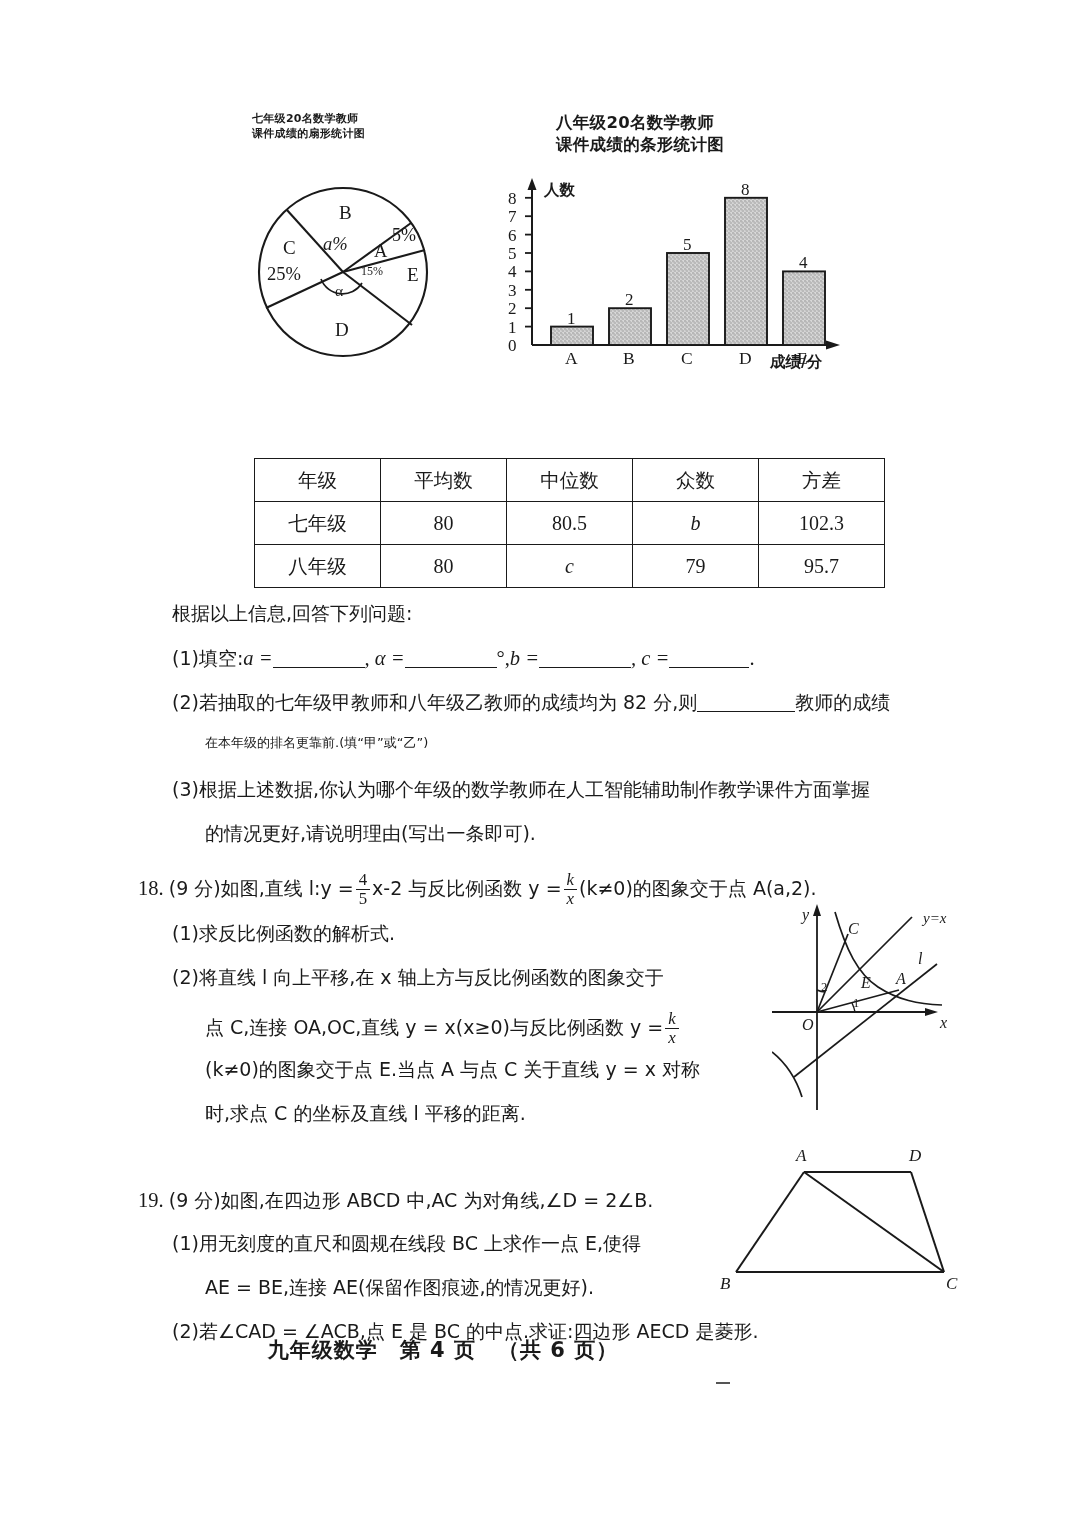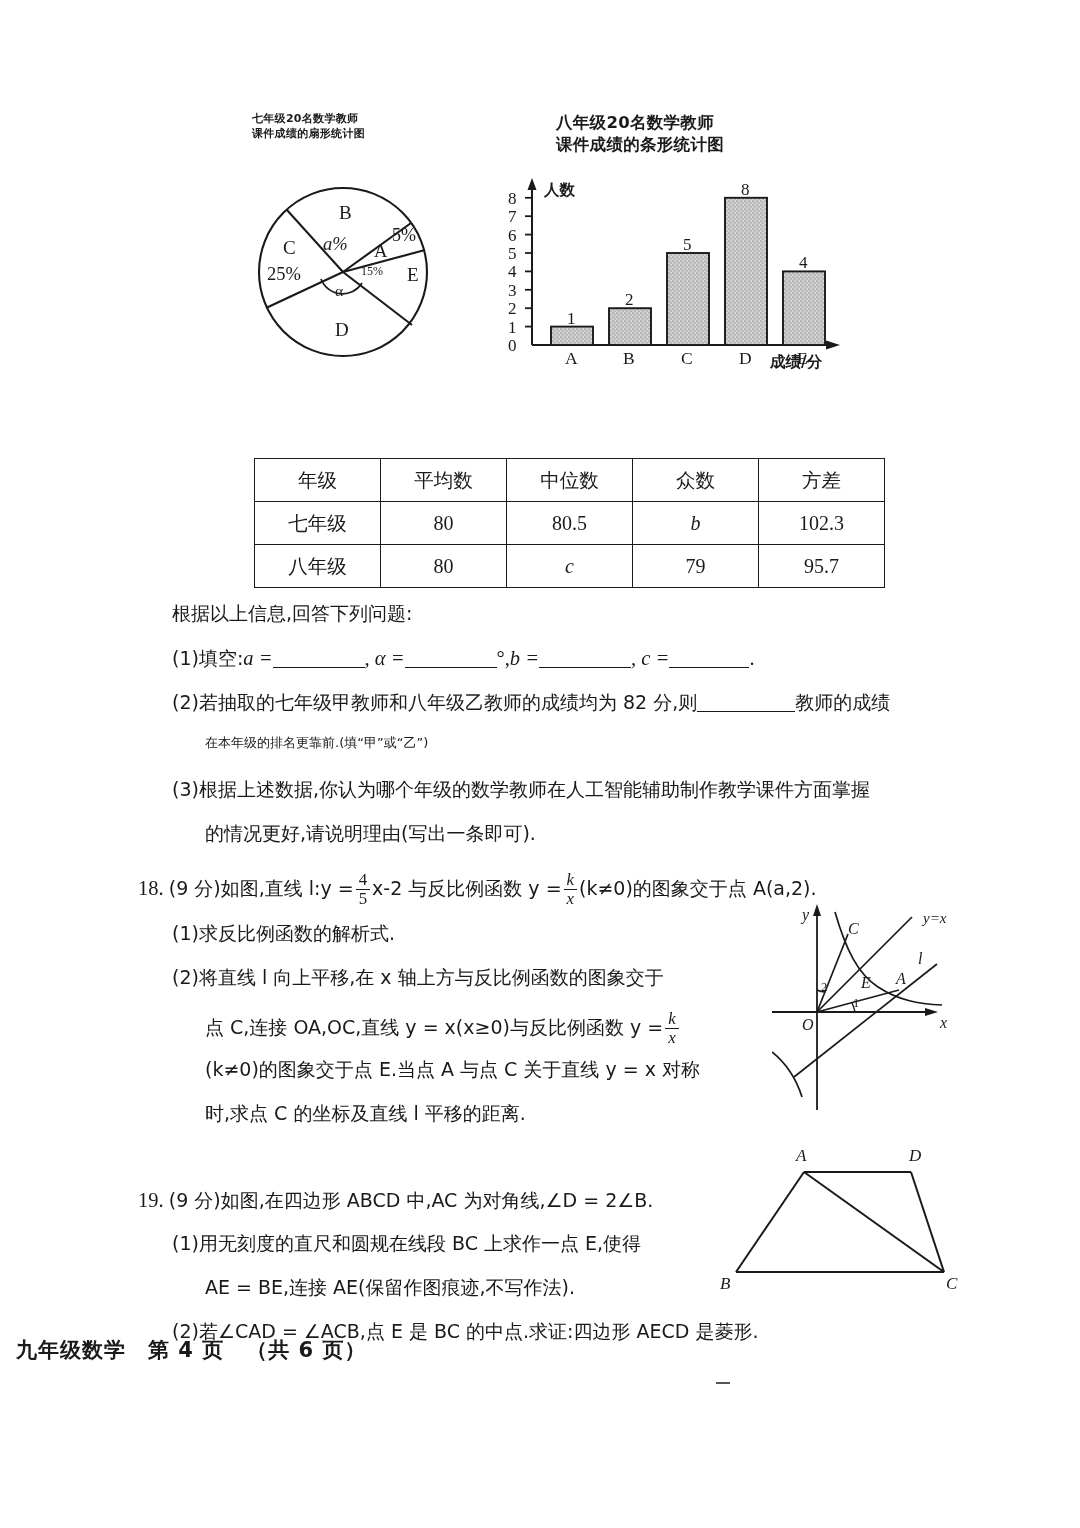--- a/index.html
+++ b/index.html
@@ -34,21 +34,21 @@
   .stat-table{position:absolute;left:254px;top:458px;border-collapse:collapse;}
   .stat-table td{
     border:1.6px solid #1a1a1a;
     width:123px;height:40px;
     text-align:center;vertical-align:middle;
     font-size:20px;
   }
   .stat-table td.cnc{font-family:"DejaVu Sans",sans-serif;font-weight:500;font-size:19.5px;}
 
   
-  .footer{position:absolute;left:16px;top:1336px;width:876px;text-align:left;}
+  .footer{position:absolute;left:5px;top:1336px;width:876px;text-align:center;}
   .footer-inner{font-family:"DejaVu Sans",sans-serif;font-weight:700;font-size:21px;letter-spacing:1px;}
   .footer-tick{position:absolute;left:716px;top:1382px;width:14px;height:2px;background:#555;}
 
   .fig{position:absolute;}
   svg{display:block;}
 
   
   .frac{display:inline-block;vertical-align:-0.52em;text-align:center;font-size:.82em;line-height:1.08;margin:0 2px;}
   .frac .num{display:block;padding:0 3px;}
   .frac .den{display:block;border-top:1.5px solid #1a1a1a;padding:0 3px;}
@@ -261,21 +261,21 @@
     <div style="position:absolute;left:124px;top:78px;font-size:16px;font-style:italic;">A</div>
     <div style="position:absolute;left:49px;top:88px;font-size:12.5px;">2</div>
     <div style="position:absolute;left:81px;top:104px;font-size:12.5px;">1</div>
   </div>
 
   <div class="ln" style="left:138px;top:1190px;">
     <span style="font-size:20.5px;">19.</span>
     <span class="cn">(9 分)</span><span class="cn">如图,在四边形 ABCD 中,AC 为对角线,∠D = 2∠B.</span>
   </div>
   <div class="ln cn" style="left:172px;top:1234px;font-size:19px;">(1)用无刻度的直尺和圆规在线段 BC 上求作一点 E,使得</div>
-  <div class="ln cn" style="left:205px;top:1278px;font-size:19px;">AE = BE,连接 AE(保留作图痕迹,不写作法).</div>
+  <div class="ln cn" style="left:205px;top:1278px;font-size:19px;">AE = BE,连接 AE(保留作图痕迹,的情况更好).</div>
   <div class="ln cn" style="left:172px;top:1322px;font-size:19px;">(2)若∠CAD = ∠ACB,点 E 是 BC 的中点.求证:四边形 AECD 是菱形.</div>
 
   <div class="fig" style="left:706px;top:1144px;width:260px;height:160px;">
     <svg width="260" height="160" viewBox="0 0 260 160">
 
       <line x1="98" y1="28" x2="205" y2="28" stroke="#1a1a1a" stroke-width="2"></line>
       <line x1="205" y1="28" x2="238" y2="128" stroke="#1a1a1a" stroke-width="2"></line>
       <line x1="238" y1="128" x2="30" y2="128" stroke="#1a1a1a" stroke-width="2"></line>
       <line x1="30" y1="128" x2="98" y2="28" stroke="#1a1a1a" stroke-width="2"></line>
 

